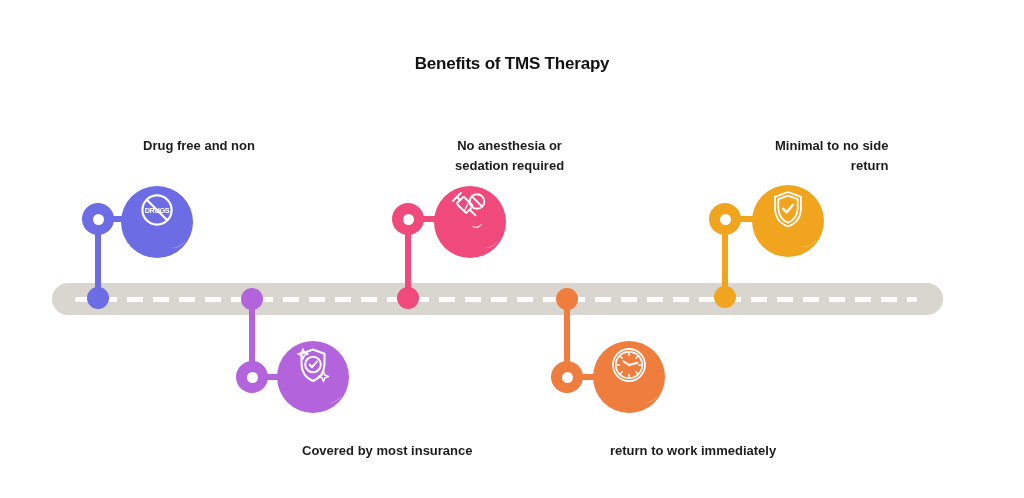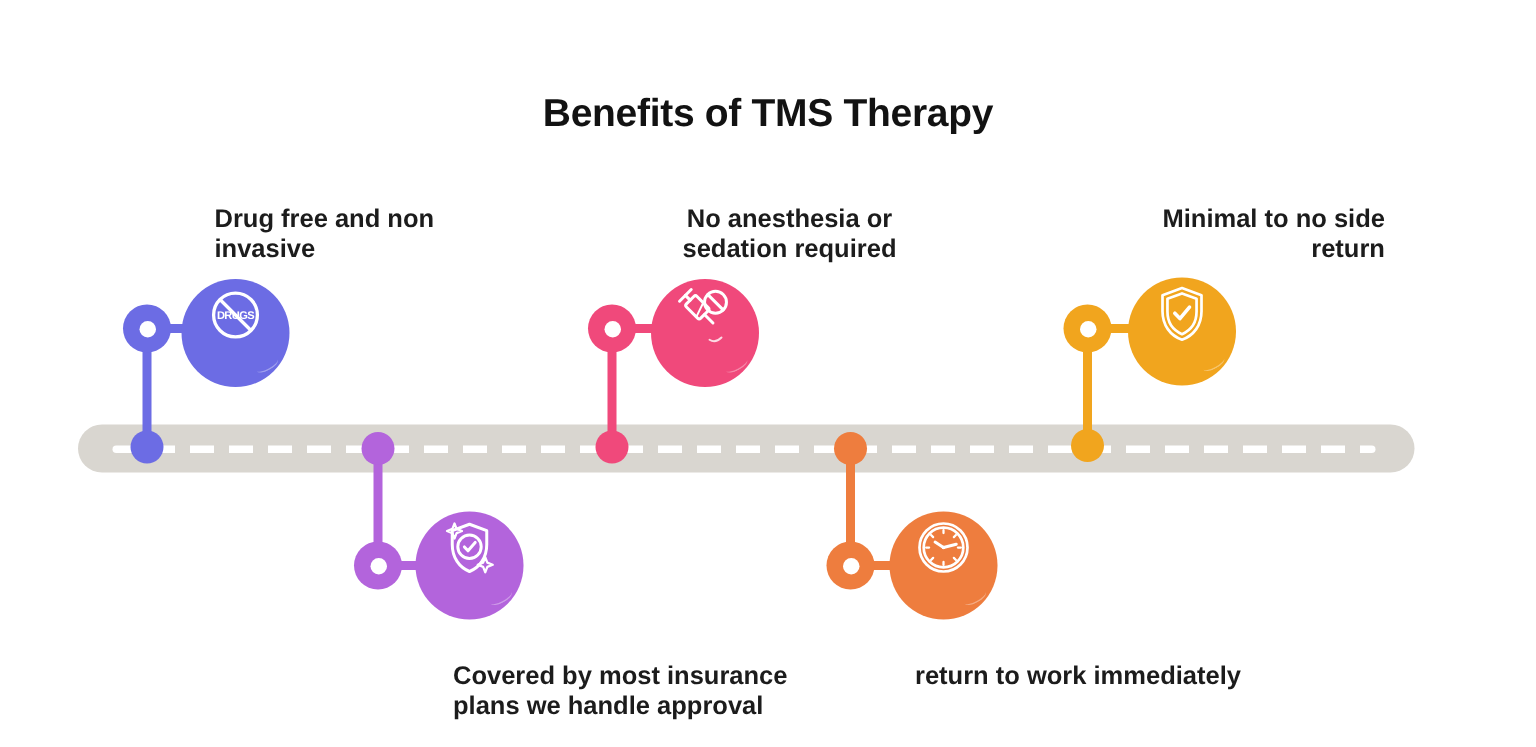--- a/index.html
+++ b/index.html
@@ -3,21 +3,21 @@
 <meta charset="utf-8">
 <style>
   html,body{margin:0;padding:0;}
   body{
     width:1024px;height:498px;position:relative;overflow:hidden;
     background:#ffffff;font-family:"Liberation Sans",sans-serif;
   }
   
   .title{
     position:absolute;left:0;right:0;top:43px;text-align:center;
-    font-size:26px;font-weight:700;color:#121212;letter-spacing:-0.2px;
+    font-size:17px;font-weight:700;color:#121212;letter-spacing:-0.2px;
   }
   
   .timeline-bar{
     position:absolute;left:52px;top:283px;width:891px;height:32px;
     border-radius:16px;background:var(--bar,#D9D6D0);
   }
   .timeline-dashes{
     position:absolute;left:23px;right:26px;top:50%;height:5px;margin-top:-2.5px;
     background:repeating-linear-gradient(90deg,var(--dash,#fff) 0 16px,transparent 16px 26px);
     border-radius:3px;
@@ -30,21 +30,21 @@
     content:"";position:absolute;left:50%;top:50%;width:11px;height:11px;
     margin:-5.5px 0 0 -5.5px;border-radius:50%;background:#fff;
   }
   .tdot{position:absolute;width:22px;height:22px;border-radius:50%;background:var(--c);}
   .icon-circle{
     position:absolute;width:72px;height:72px;border-radius:50%;background:var(--c);
     display:flex;justify-content:center;
   }
   .wm{position:absolute;right:7px;bottom:11px;width:16px;height:6px;
       border-bottom:1.5px solid rgba(255,255,255,.35);border-radius:50%;transform:rotate(-28deg);}
-  .label{position:absolute;font-size:17px;font-weight:700;color:#1c1c1c;line-height:20px;white-space:nowrap;}
+  .label{position:absolute;font-size:13px;font-weight:700;color:#1c1c1c;line-height:20px;white-space:nowrap;}
   
   
   .m1 .stem{left:95px;top:219px;height:79px;}
   .m1 .arm{left:98px;top:216px;width:59px;}
   .m1 .ring{left:82px;top:203px;}
   .m1 .tdot{left:87px;top:287px;}
   .m1 .icon-circle{left:121px;top:186px;}
   .m1 .label{left:143px;top:136px;}
   
   .m2 .stem{left:249px;top:299px;height:78px;}
@@ -94,42 +94,40 @@
     <div class="icon-circle">
       <svg viewBox="0 0 48 48" width="48" height="48" fill="none" stroke="#fff" stroke-width="2.2" stroke-linecap="round">
         <circle cx="24" cy="24" r="14.6"></circle>
         <line x1="14" y1="14" x2="34" y2="34"></line>
         <text x="24" y="26.8" text-anchor="middle" font-size="7.4" font-weight="700" fill="#fff" stroke="none" letter-spacing="-0.4">DRUGS</text>
       </svg>
       <span class="wm"></span>
     </div>
     <div class="label">
       <div>Drug free and non</div>
-      <div>invasive</div>
     </div>
   </div>
 
   <div class="m2" style="--c: #B364DC;">
     <div class="stem"></div>
     <div class="arm"></div>
     <div class="ring"></div>
     <div class="tdot"></div>
     <div class="icon-circle">
       <svg viewBox="0 0 48 48" width="48" height="48" fill="none" stroke="#fff" stroke-width="2" stroke-linecap="round" stroke-linejoin="round">
         <path d="M24 8.5 L35.5 12.8 V22 C35.5 30.8 30.8 37.2 24 40 C17.2 37.2 12.5 30.8 12.5 22 V12.8 Z"></path>
         <circle cx="24" cy="23.5" r="7.8"></circle>
         <path d="M20.6 23.6 l2.4 2.6 l4.8 -5.6"></path>
         <path d="M14 8 L15.4 11.6 L19 13 L15.4 14.4 L14 18 L12.6 14.4 L9 13 L12.6 11.6 Z" stroke-width="1.5"></path>
         <path d="M34.5 30.5 L35.9 34.1 L39.5 35.5 L35.9 36.9 L34.5 40.5 L33.1 36.9 L29.5 35.5 L33.1 34.1 Z" stroke-width="1.5"></path>
       </svg>
       <span class="wm"></span>
     </div>
     <div class="label">
       <div>Covered by most insurance</div>
-      <div>plans we handle approval</div>
     </div>
   </div>
 
   <div class="m3" style="--c: #F0497B;">
     <div class="stem"></div>
     <div class="arm"></div>
     <div class="ring"></div>
     <div class="tdot"></div>
     <div class="icon-circle">
       <svg viewBox="0 0 48 48" width="48" height="48" fill="none" stroke="#fff" stroke-width="2" stroke-linecap="round" stroke-linejoin="round">

